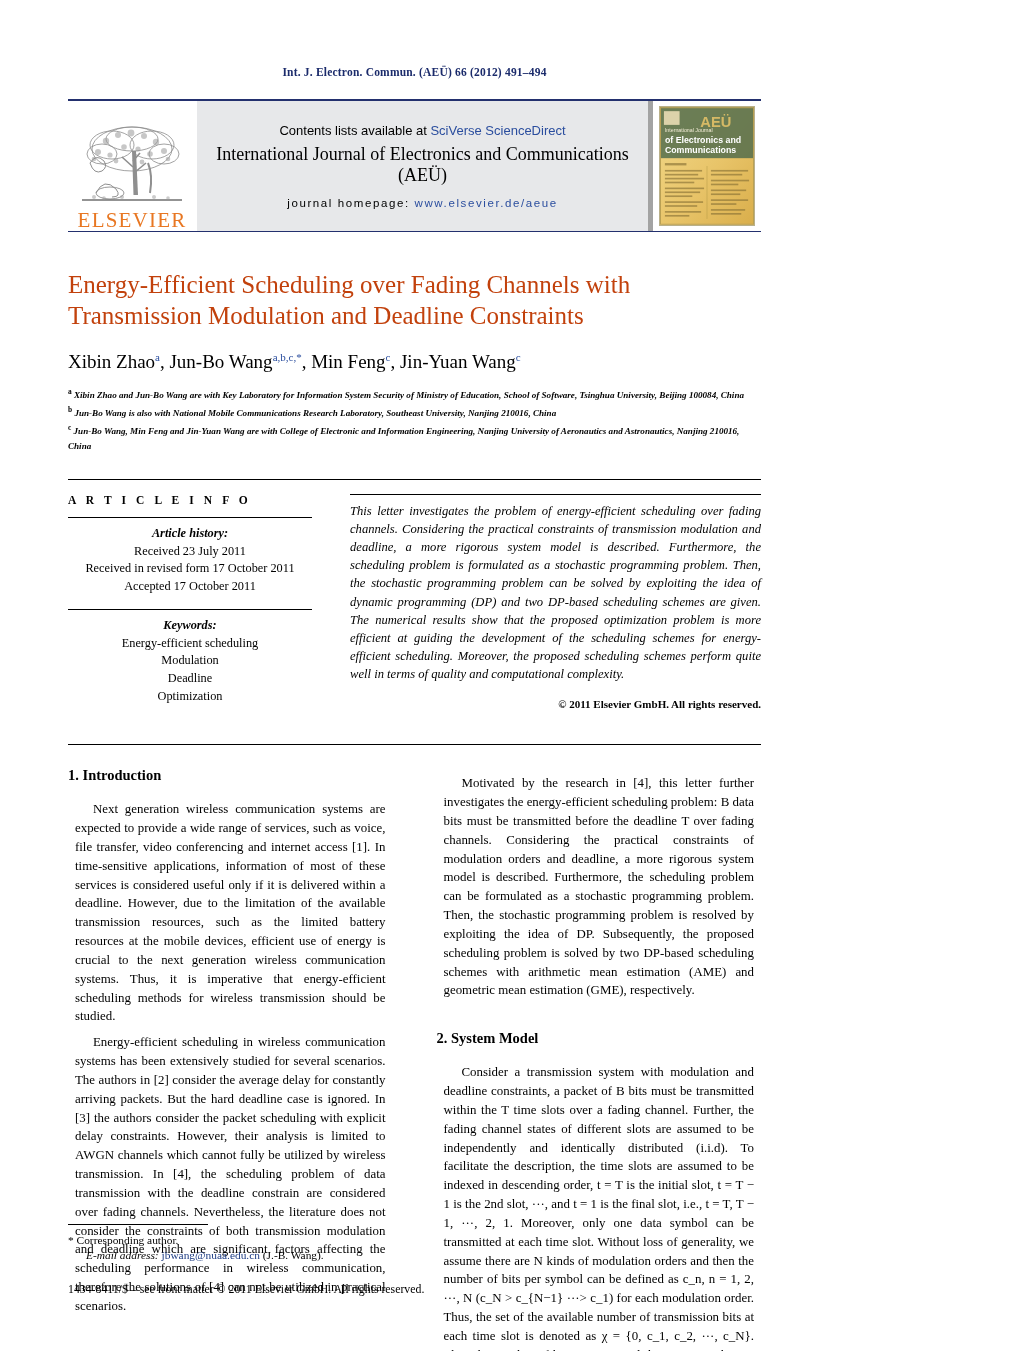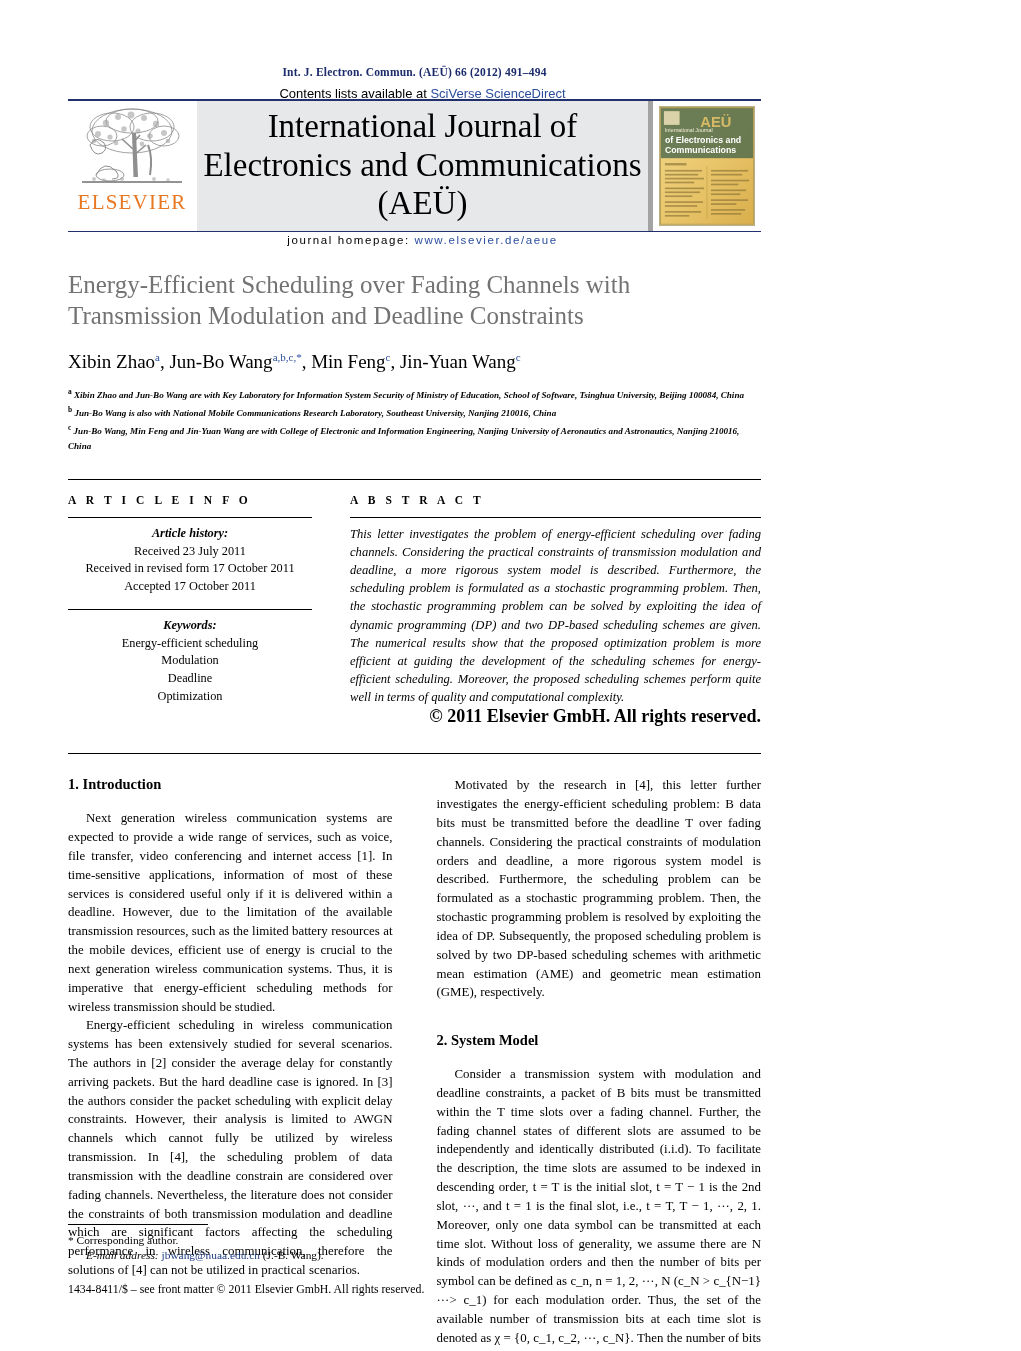--- a/index.html
+++ b/index.html
@@ -43,21 +43,21 @@
     display: flex;
     align-items: stretch;
     position: relative;
   }
   .masthead-left {
     width: 128px;
     flex: 0 0 128px;
     display: flex;
     flex-direction: column;
     align-items: center;
-    justify-content: flex-start;
+    justify-content: flex-end;
     padding-top: 2px;
     box-sizing: border-box;
   }
   .elsevier-tree {
     width: 112px;
     height: 88px;
     display: block;
   }
   .elsevier-word {
     font-family: "Liberation Serif", serif;
@@ -81,21 +81,21 @@
     font-family: "Liberation Sans", sans-serif;
     font-size: 13px;
     color: #000;
     margin-bottom: 6px;
   }
   .contents-line .sd-link {
     color: #2a4d9e;
   }
   .journal-title {
     font-family: "Liberation Serif", serif;
-    font-size: 33px;
+    font-size: 18px;
     line-height: 1.18;
     text-align: center;
     color: #000;
     margin: 0 0 2px 0;
     font-weight: normal;
     max-width: 480px;
   }
   .homepage-line {
     font-family: "Liberation Sans", sans-serif;
     font-size: 11.5px;
@@ -123,21 +123,21 @@
   
   .title-block {
     margin: 38px 68px 0 68px;
   }
   .paper-title {
     font-family: "Liberation Serif", serif;
     font-size: 25px;
     line-height: 1.22;
     font-weight: normal;
     margin: 0;
-    color: #737373;
+    color: #c2410c;
   }
   .authors {
     font-family: "Liberation Serif", serif;
     font-size: 19px;
     margin-top: 20px;
     color: #000;
   }
   .authors sup {
     font-size: 11px;
     color: #2a4d9e;
@@ -201,24 +201,24 @@
     font-weight: bold;
   }
   .abstract-text {
     font-size: 12.6px;
     line-height: 1.44;
     text-align: justify;
     margin: 0;
     font-style: italic;
   }
   .copyright-line {
-    font-size: 18px;
+    font-size: 11px;
     font-weight: bold;
     text-align: right;
-    margin-top: 0;
+    margin-top: 15px;
   }
 
   
   .body-cols {
     margin: 26px 68px 0 68px;
     border-top: 1.4px solid #000;
     padding-top: 22px;
     display: flex;
     gap: 44px;
   }
@@ -230,21 +230,21 @@
     font-family: "Liberation Serif", serif;
     font-size: 14.5px;
     font-weight: bold;
     margin: 0 0 16px 0;
   }
   .body-heading.sec2 { margin-top: 30px; }
   .body-p {
     font-size: 12.9px;
     line-height: 1.46;
     text-align: justify;
-    margin: 0;
+    margin: 7px;
     text-indent: 18px;
   }
   .body-p + .body-p { margin-top: 0; }
 
   
   .footnote-area {
     position: absolute;
     left: 68px;
     bottom: 53px;
     width: 418px;
@@ -413,21 +413,20 @@
       <div class="info-group">
         <div class="grp-label">Keywords:</div>
         <div>Energy-efficient scheduling</div>
         <div>Modulation</div>
         <div>Deadline</div>
         <div>Optimization</div>
       </div>
     </div>
 
     <div class="col-abstract">
-      <div class="sec-head">A B S T R A C T</div>
       <div class="rule"></div>
       <p class="abstract-text">This letter investigates the problem of energy-efficient scheduling over fading channels. Considering the practical constraints of transmission modulation and deadline, a more rigorous system model is described. Furthermore, the scheduling problem is formulated as a stochastic programming problem. Then, the stochastic programming problem can be solved by exploiting the idea of dynamic programming (DP) and two DP-based scheduling schemes are given. The numerical results show that the proposed optimization problem is more efficient at guiding the development of the scheduling schemes for energy-efficient scheduling. Moreover, the proposed scheduling schemes perform quite well in terms of quality and computational complexity.</p>
       <div class="copyright-line">© 2011 Elsevier GmbH. All rights reserved.</div>
     </div>
   </div>
 
   <div class="body-cols">
 
     <div class="body-col">
       <h2 class="body-heading">1.  Introduction</h2>

